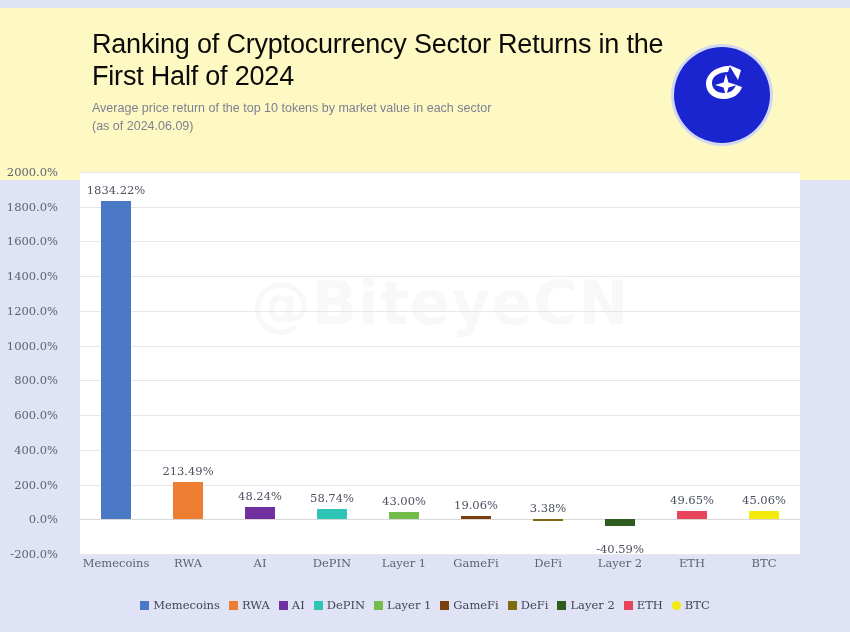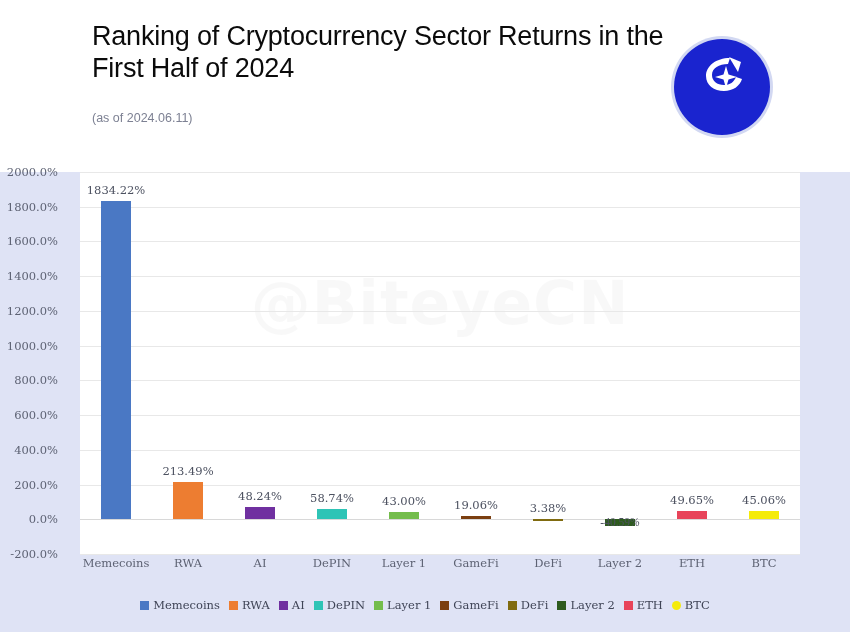--- a/index.html
+++ b/index.html
@@ -11,24 +11,24 @@
     height: 632px;
     background: #dfe3f5;
     font-family: "Liberation Sans", sans-serif;
     overflow: hidden;
     position: relative;
   }
 
   
   #header {
     position: absolute;
-    left: 0; top: 0;
+    left: 0; top: 8px;
     width: 850px;
     height: 172px;
-    background: #ffffff;
+    background: #fef9c3;
     text-decoration: underline;
   }
   #title-block {
     position: absolute;
     left: 92px;
     top: 20px;
     width: 580px;
   }
   #chart-title {
     font-size: 27px;
@@ -197,22 +197,22 @@
   .legend-swatch.round { border-radius: 50%; }
 </style>
 </head>
 <body>
 
 <div id="header">
 
   <div id="title-block">
     <h1 id="chart-title">Ranking of Cryptocurrency Sector Returns in the First Half of 2024</h1>
     <p id="chart-note">
-      <br>
-      <span>(as of 2024.06.11)</span>
+      <span>Average price return of the top 10 tokens by market value in each sector</span><br>
+      <span>(as of 2024.06.09)</span>
     </p>
   </div>
 
   <div id="logo">
     <span id="logo-mark">
       <svg width="52" height="38" viewBox="0 0 52 38">
         <path d="M34 2 C20 2 10 10 10 20 C10 29 18 35 28 35 C37 35 44 30 46 23 L40 21 C38 26 34 29 28 29 C21 29 16 25 16 19 C16 12 23 8 32 8 Z" fill="#ffffff"></path>
         <path d="M33 1 L45 6 L42 16 Z" fill="#ffffff"></path>
         <path d="M30 10 L32.5 18.5 L41 21 L32.5 23.5 L30 32 L27.5 23.5 L19 21 L27.5 18.5 Z" fill="#ffffff"></path>
       </svg>
@@ -261,21 +261,21 @@
       <div class="bar-col" style="left: 360px; width: 72px;">
         <div class="bar" style="top: 343.963px; height: 3.30951px; width: 30px; background: rgb(123, 63, 16);"></div>
         <div class="bar-label" style="top: 325.963px;">19.06%</div>
       </div>
       <div class="bar-col" style="left: 432px; width: 72px;">
         <div class="bar" style="top: 346.686px; height: 2px; width: 30px; background: rgb(128, 107, 16);"></div>
         <div class="bar-label" style="top: 328.686px;">3.38%</div>
       </div>
       <div class="bar-col" style="left: 504px; width: 72px;">
         <div class="bar" style="top: 347.273px; height: 7.0479px; width: 30px; background: rgb(46, 91, 30);"></div>
-        <div class="bar-label" style="top: 344px; font-family: Liberation Serif, serif;">-40.59%</div>
+        <div class="bar-label" style="top: 370px;">-40.59%</div>
       </div>
       <div class="bar-col" style="left: 576px; width: 72px;">
         <div class="bar" style="top: 338.652px; height: 8.62105px; width: 30px; background: rgb(232, 68, 90);"></div>
         <div class="bar-label" style="top: 320.652px;">49.65%</div>
       </div>
       <div class="bar-col" style="left: 648px; width: 72px;">
         <div class="bar" style="top: 339.449px; height: 7.82405px; width: 30px; background: rgb(245, 235, 10);"></div>
         <div class="bar-label" style="top: 321.449px;">45.06%</div>
       </div>
     </div>

